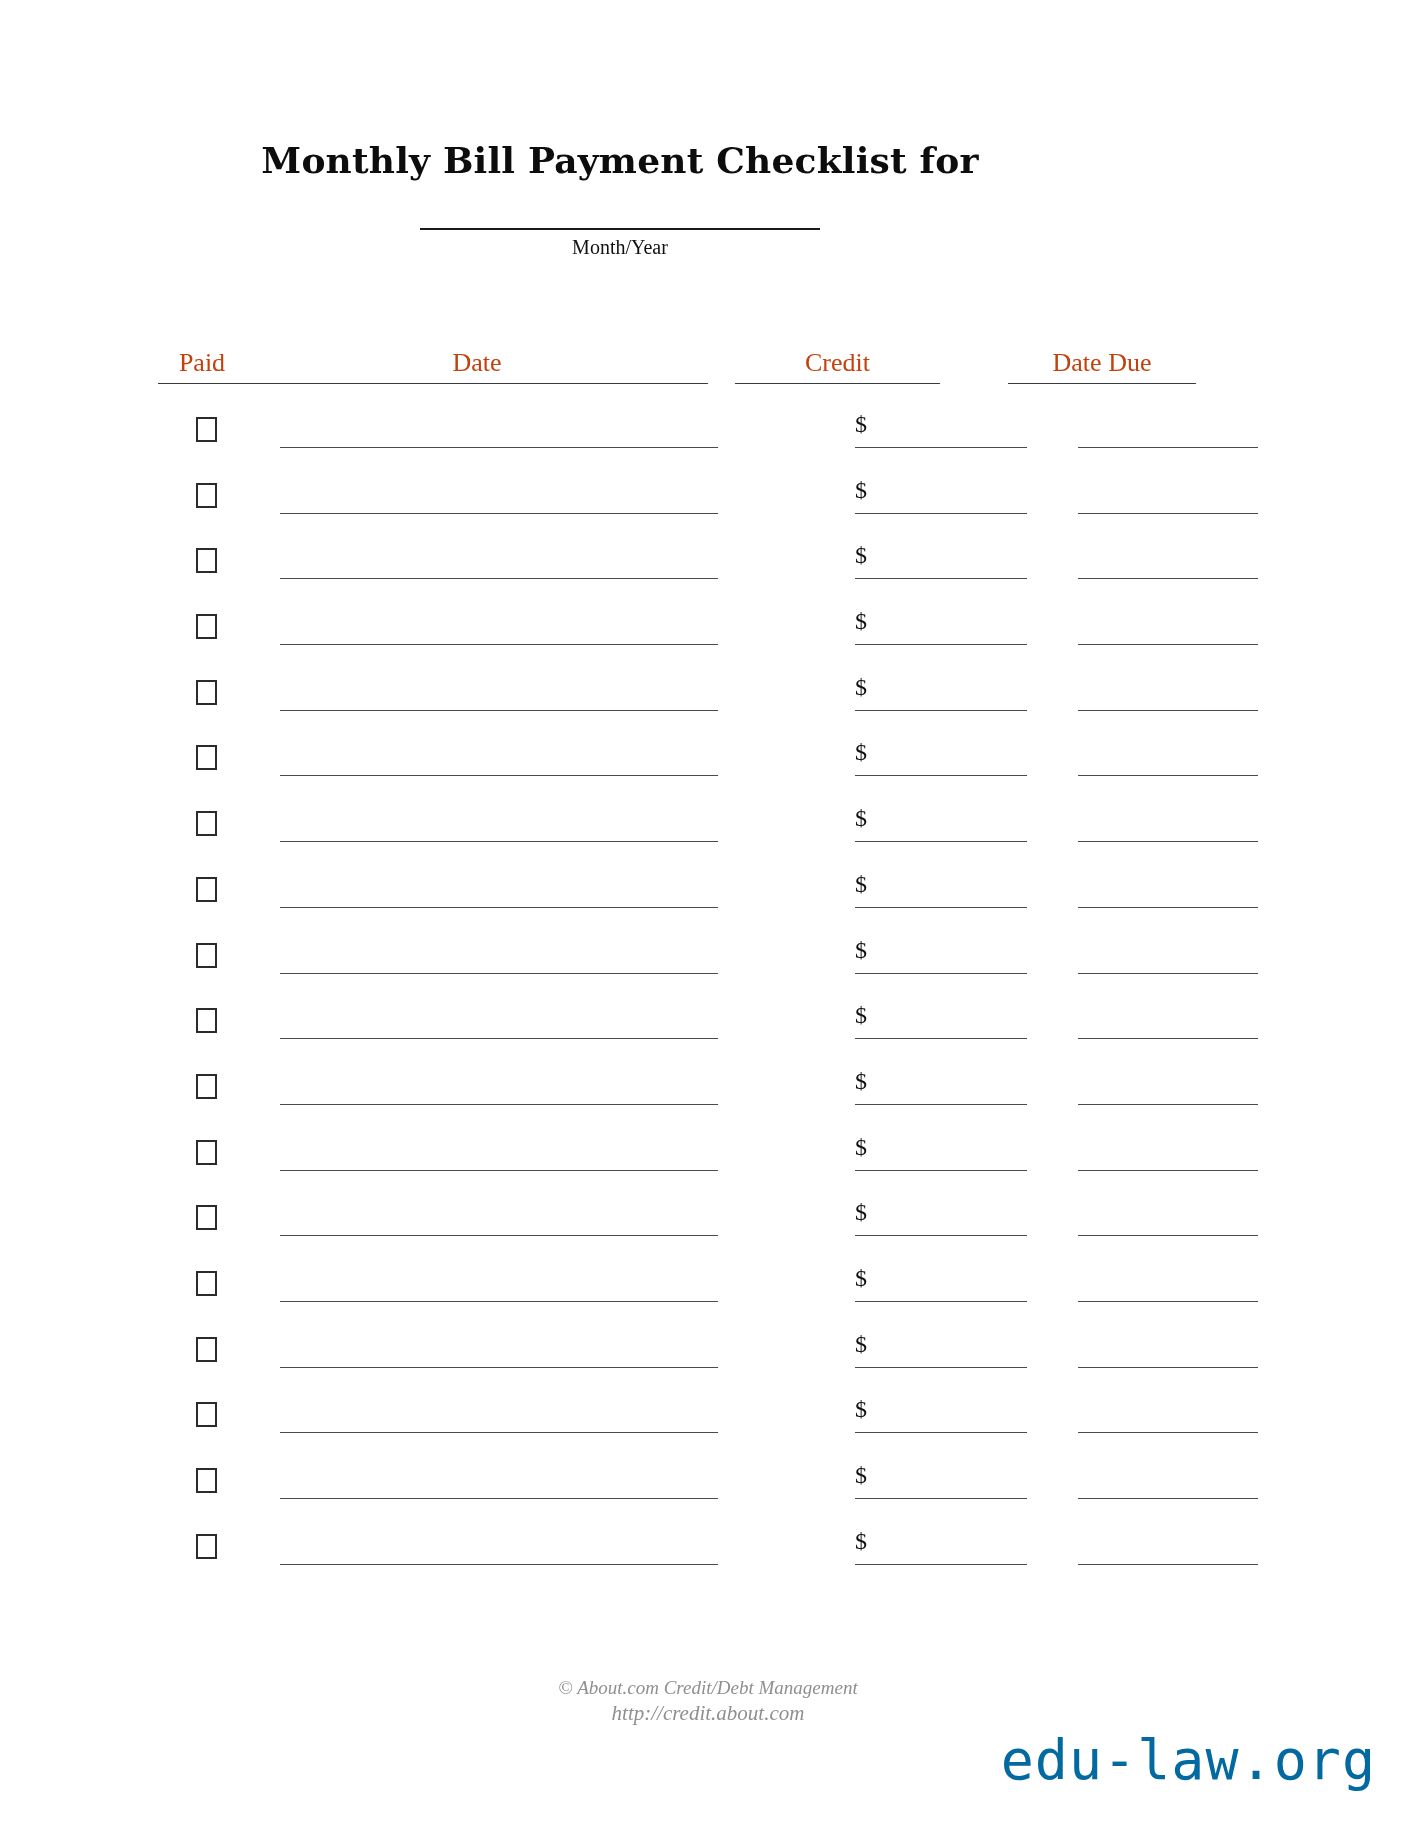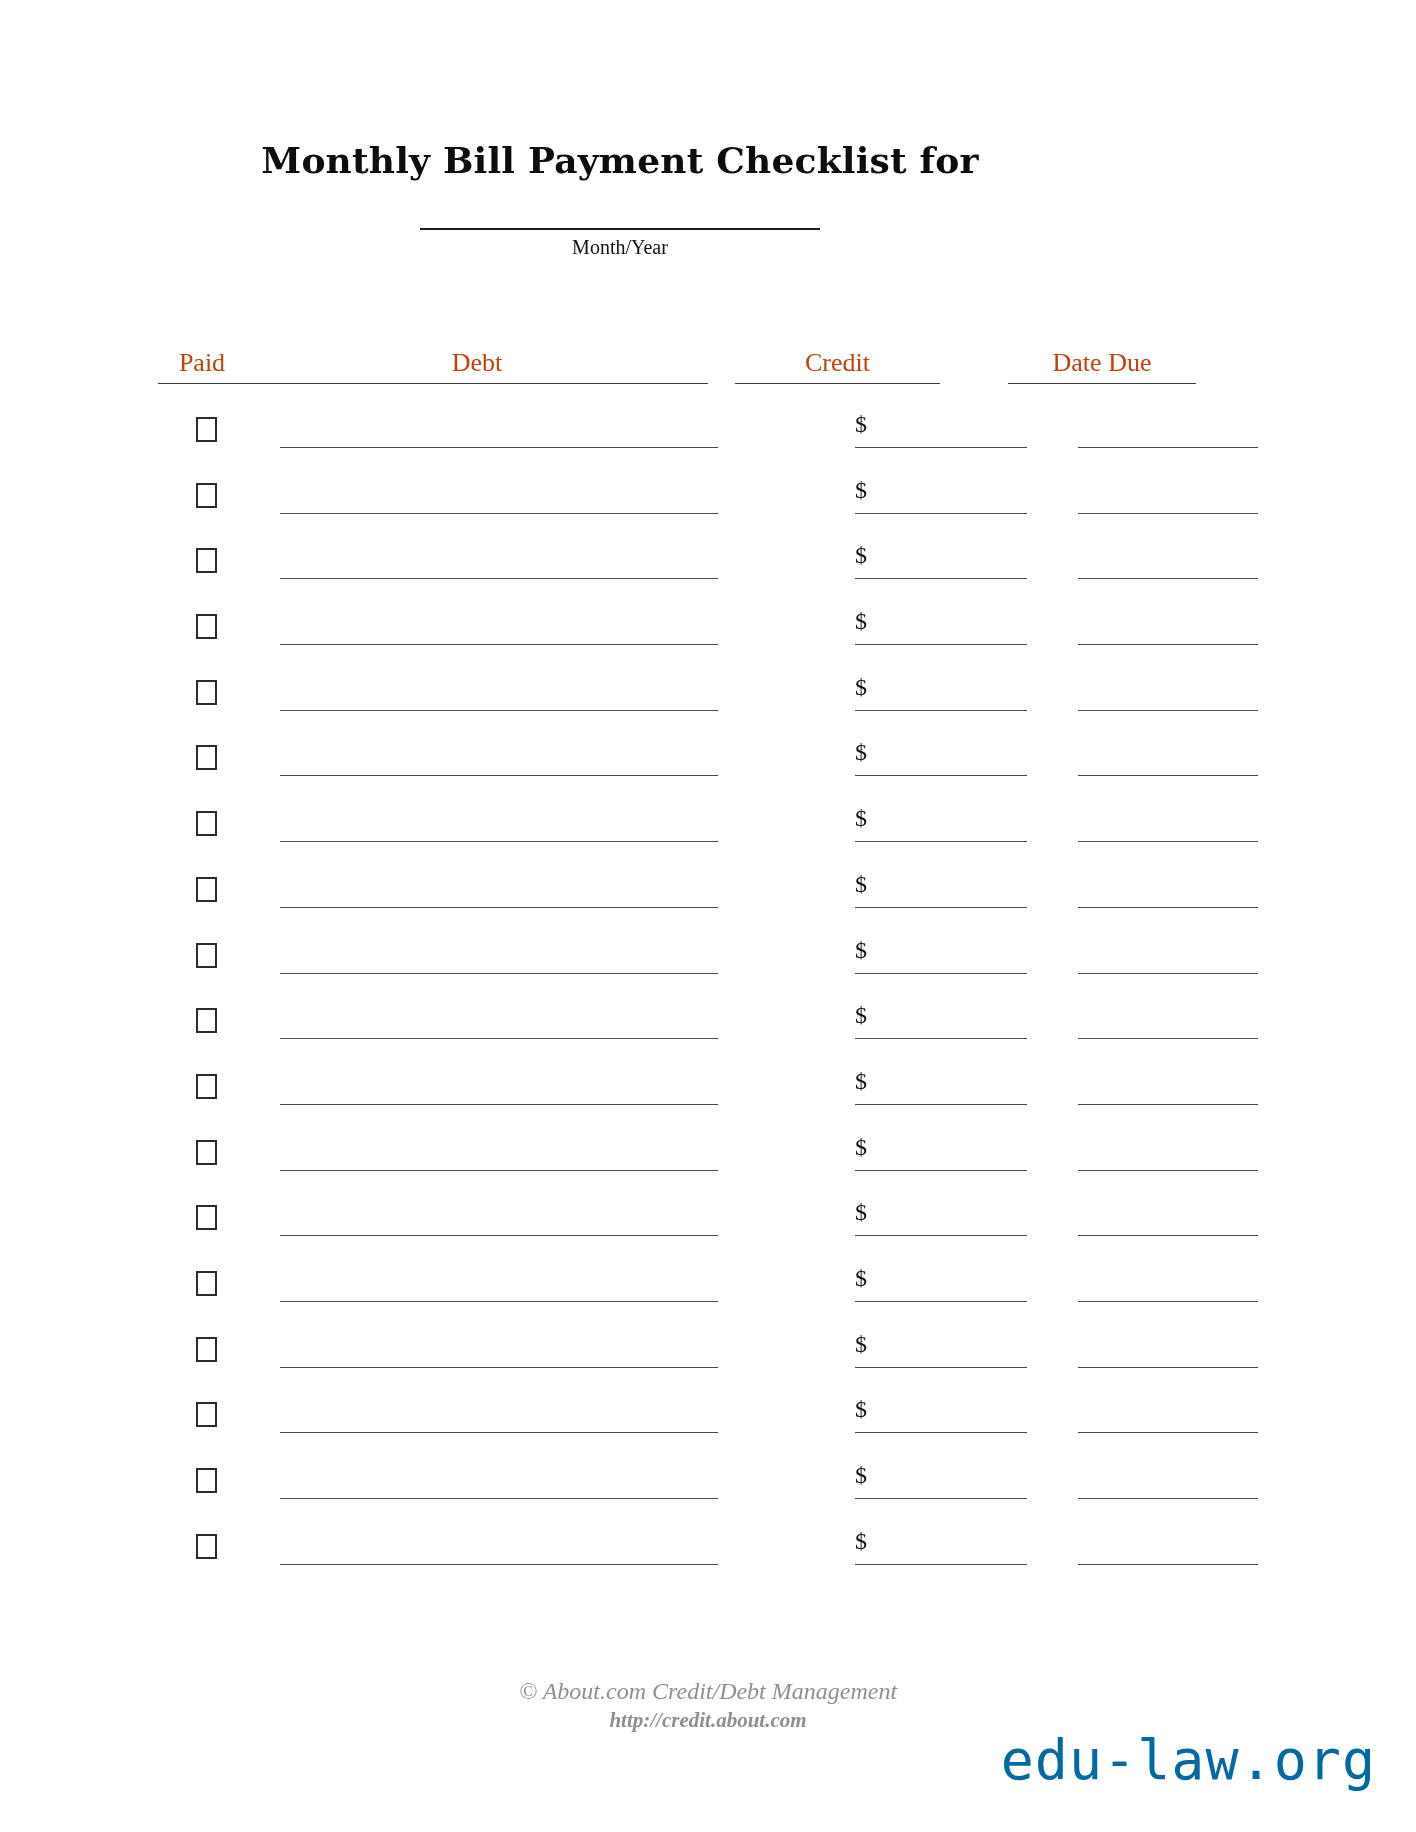--- a/index.html
+++ b/index.html
@@ -158,22 +158,22 @@
     top: 1676px;
     width: 1416px;
     text-align: center;
   }
   .footer-line {
     font-family: "Liberation Serif", "DejaVu Serif", serif;
     font-style: italic;
     color: #8f8f8f;
     line-height: 1.28;
   }
-  .footer-credit { font-size: 24px; }
-  .footer-url    { font-size: 21px; font-weight: bold; }
+  .footer-credit { font-size: 19px; }
+  .footer-url    { font-size: 21px; }
 
   
   .watermark {
     position: absolute;
     right: 40px;
     top: 1728px;
     font-family: "DejaVu Sans Mono", "Liberation Mono", monospace;
     font-size: 55px;
     letter-spacing: 1px;
     color: #0369a1;
@@ -187,21 +187,21 @@
 
   <div class="title">Monthly Bill Payment Checklist for</div>
 
   <div class="monthyear-block">
     <div class="monthyear-rule"></div>
     <div class="monthyear-label">Month/Year</div>
   </div>
 
   <div class="headers">
     <div class="hdr hdr-paid">Paid</div>
-    <div class="hdr hdr-bill">Debt</div>
+    <div class="hdr hdr-bill">Date</div>
     <div class="hdr hdr-amount">Credit</div>
     <div class="hdr hdr-date">Date Due</div>
   </div>
 
   <div class="rows" id="rows-container">
       <div class="row">
         <div class="checkbox"></div>
         <div class="line-bill"></div>
         <div class="amount-cell">
           <span class="dollar">$</span>

